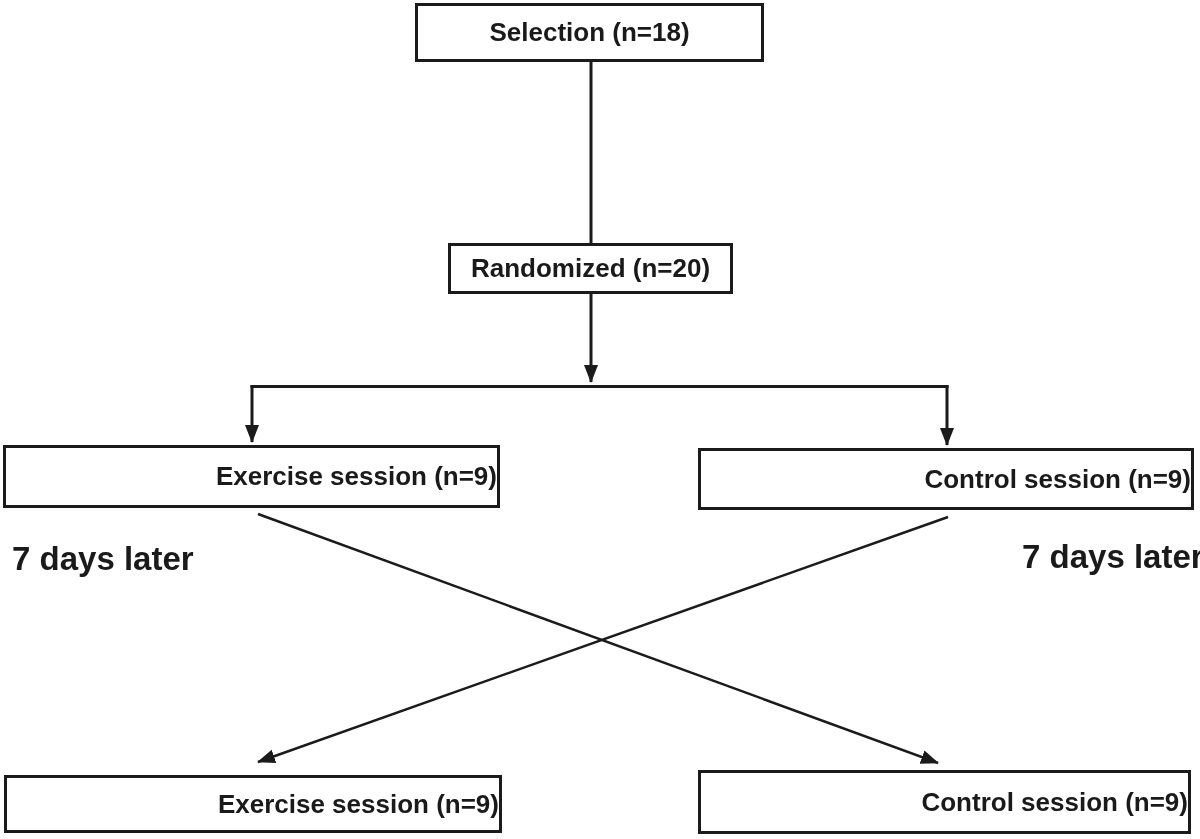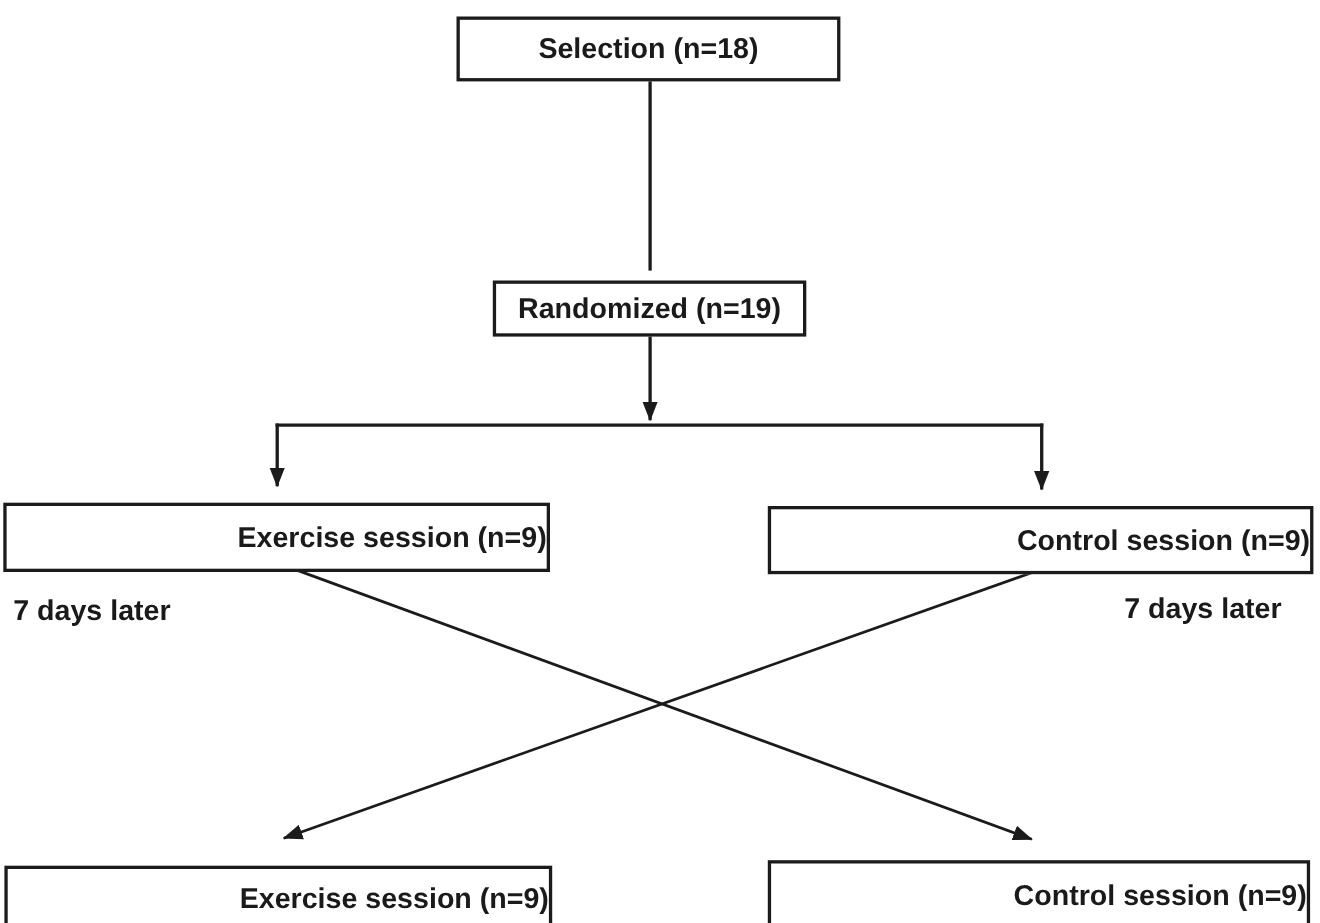--- a/index.html
+++ b/index.html
@@ -28,37 +28,36 @@
     box-sizing: border-box;
     background: #ffffff;
     border: 3px solid #1b1b1b;
     color: #1a1a1a;
     font-weight: bold;
     font-size: 26px;
     display: flex;
     align-items: center;
     z-index: 2;
     white-space: nowrap;
-    margin-top: 12px;
   }
   .node.centered { justify-content: center; }
   .node.left-aligned { justify-content: flex-end; padding-left: 18px; }
 
   #selection-box   { left: 415px; top: 3px;   width: 349px; height: 59px; }
   #randomized-box  { left: 448px; top: 243px; width: 285px; height: 51px; }
   #exercise-box-top    { left: 3px;   top: 445px; width: 497px; height: 63px; }
   #control-box-top     { left: 698px; top: 448px; width: 496px; height: 62px; }
   #exercise-box-bottom { left: 4px;   top: 775px; width: 498px; height: 58px; }
   #control-box-bottom  { left: 698px; top: 770px; width: 493px; height: 64px; }
 
   .delay-label {
     position: absolute;
     color: #1a1a1a;
     font-weight: bold;
-    font-size: 26px;
+    font-size: 33px;
     z-index: 2;
     white-space: nowrap;
   }
   #delay-label-left  { left: 12px;   top: 540px; }
   #delay-label-right { left: 1022px; top: 538px; }
 </style>
 </head>
 <body>
 
 <div class="canvas">
@@ -83,21 +82,21 @@
     <path d="M258,514 L938,763" stroke="#1b1b1b" stroke-width="2.5" fill="none" marker-end="url(#arrowhead)"></path>
 
     <path d="M948,517 L258,762" stroke="#1b1b1b" stroke-width="2.5" fill="none" marker-end="url(#arrowhead)"></path>
   </svg>
 
   <div class="node centered" id="selection-box">
     <span>Selection (n=18)</span>
   </div>
 
   <div class="node centered" id="randomized-box">
-    <span>Randomized (n=19)</span>
+    <span>Randomized (n=20)</span>
   </div>
 
   <div class="node left-aligned" id="exercise-box-top">
     <span>Exercise session (n=9)</span>
   </div>
 
   <div class="node left-aligned" id="control-box-top">
     <span>Control session (n=9)</span>
   </div>
 

